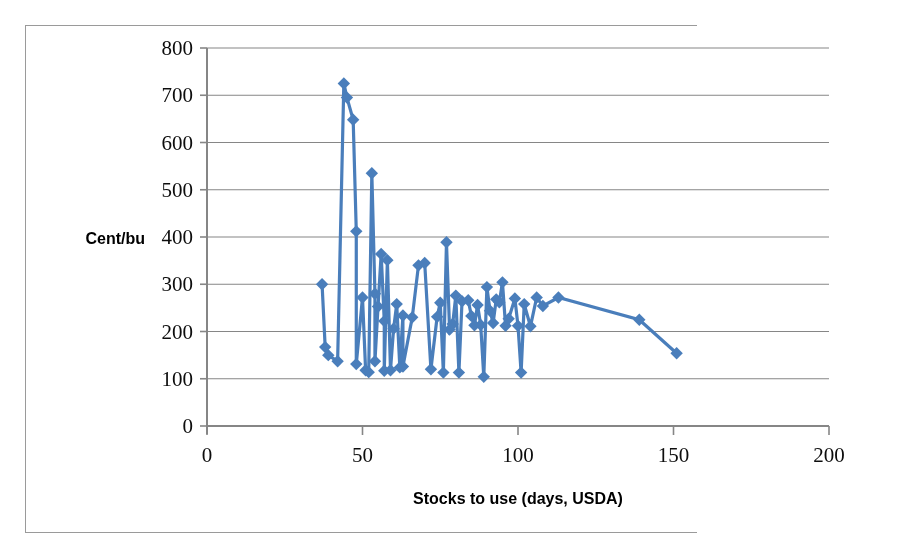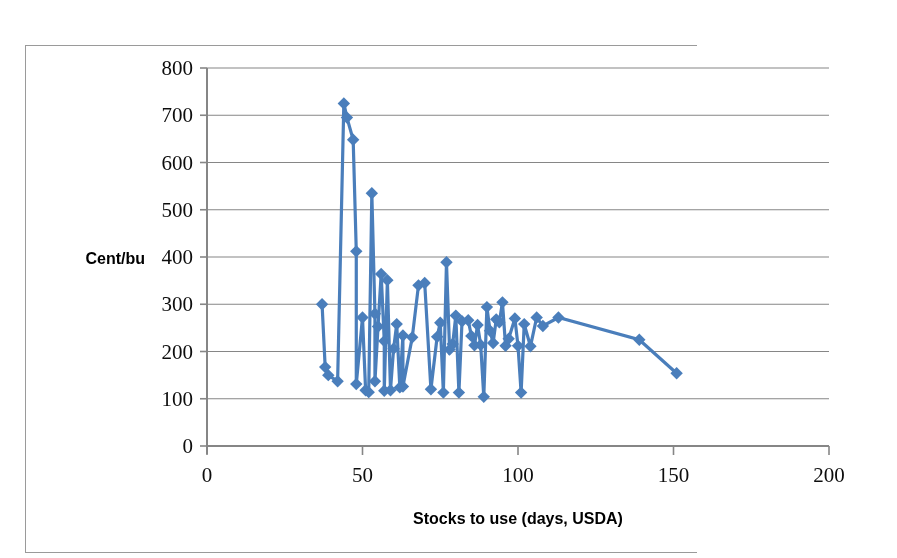--- a/index.html
+++ b/index.html
@@ -15,21 +15,20 @@
   }
   #chart-frame {
     position: absolute;
     left: 25px;
     top: 25px;
     width: 672px;
     height: 508px;
     background: #a16207;
     border: 1px solid #9a9a9a;
     box-sizing: border-box;
-    margin-top: 20px;
   }
   #chart-svg {
     display: block;
   }
   .tick-label {
     font-family: "Liberation Serif", serif;
     font-size: 21px;
     fill: #0d0d0d;
   }
   .axis-title {

